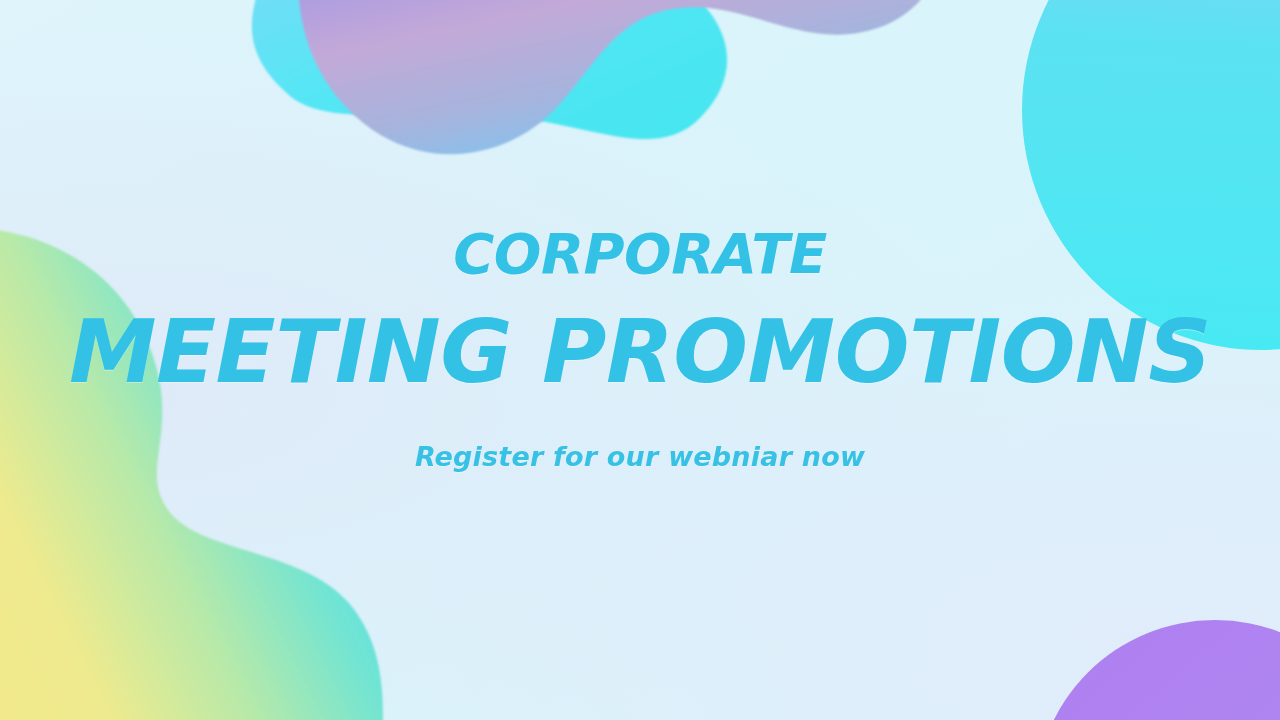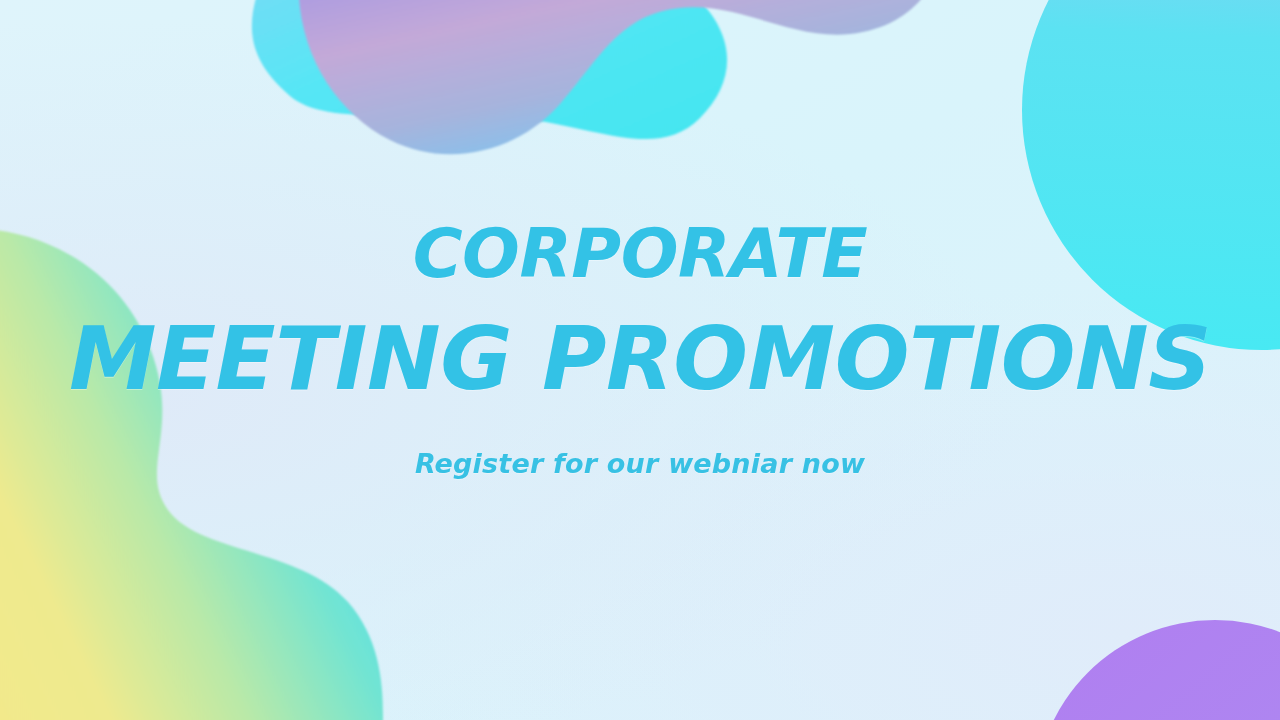--- a/index.html
+++ b/index.html
@@ -54,21 +54,21 @@
     font-family: "DejaVu Sans", "Liberation Sans", sans-serif;
     font-weight: 700;
     font-style: italic;
     letter-spacing: -0.5px;
     line-height: 1.08;
     color: #33c2e6;
     text-shadow: 0 1px 0 rgba(255,255,255,0.35);
   }
   .headline .line1 {
     display: block;
-    font-size: 68px;
+    font-size: 56px;
   }
   .headline .line2 {
     display: block;
     font-size: 88px;
     margin-top: 20px;
   }
 
   .subtitle {
     margin: 42px 0 0 0;
     font-family: "DejaVu Sans", "Liberation Sans", sans-serif;

